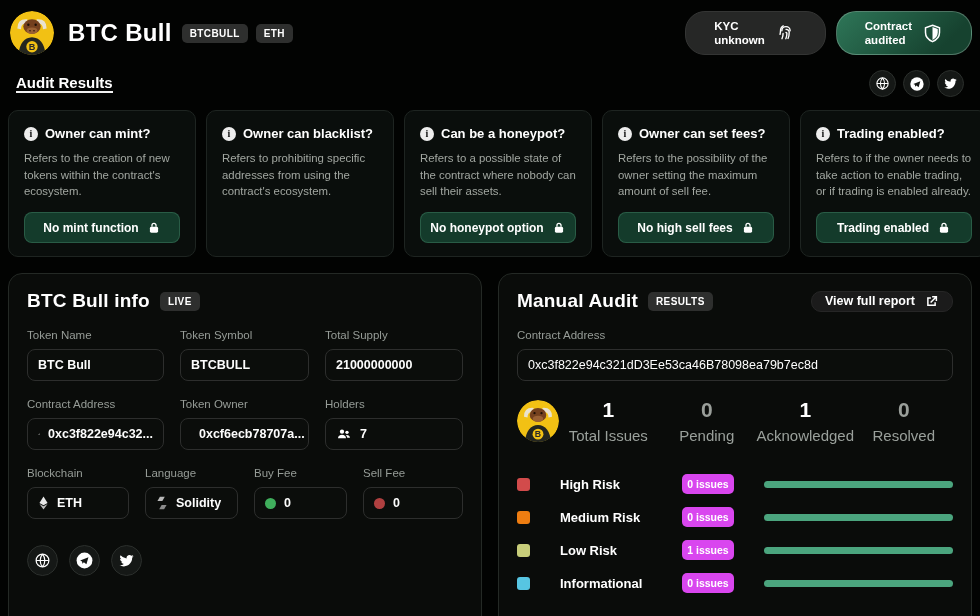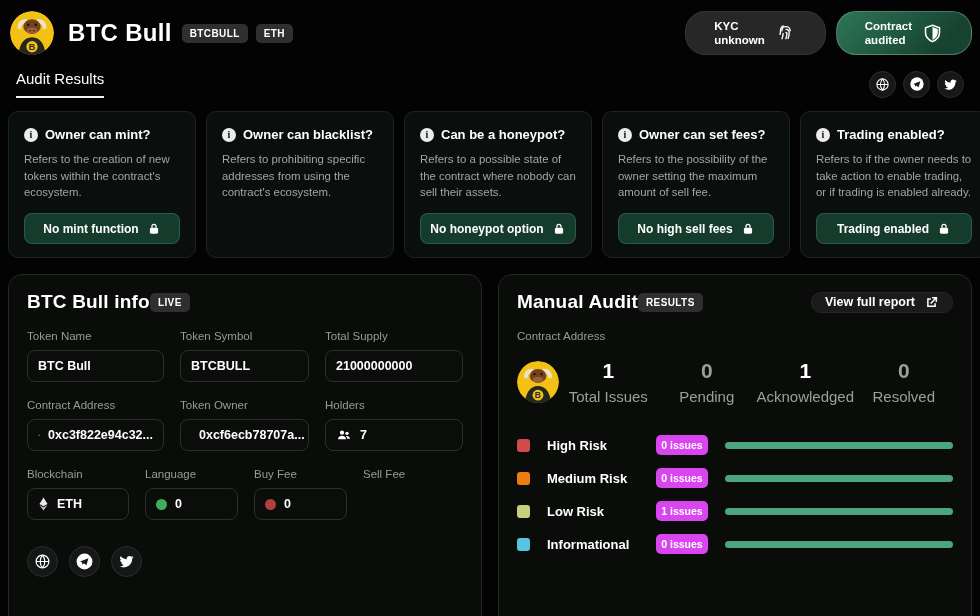--- a/index.html
+++ b/index.html
@@ -21,21 +21,21 @@
   .header-spacer { flex: 1; }
   .hdr-btn {
     display: flex; align-items: center; gap: 10px; border-radius: 20px;
     padding: 7px 28px; margin-left: 10px; height: 44px; cursor: pointer; border: 1px solid transparent;
   }
   .hdr-btn .two-line { font-size: 11.5px; font-weight: bold; line-height: 1.25; }
   .kyc-btn { background: #262726; border-color: #343534; }
   .audit-btn { background: linear-gradient(135deg,#2e7658 0%, #16422f 80%); border-color: #9fbfae66; }
   
   .tabrow { display: flex; align-items: center; padding: 6px 16px 0 16px; }
-  .tab-active { font-size: 15px; font-weight: normal; padding-bottom: 9px; border-bottom: 2px solid #f2f2f2; }
+  .tab-active { font-size: 15px; font-weight: bold; border-bottom: 2px solid #f2f2f2; }
   .tab-spacer { flex: 1; }
   .soc-circle {
     width: 27px; height: 27px; border-radius: 50%; background: #15181б;
     background: #151816; border: 1px solid #2b2f2c; display: flex; align-items: center;
     justify-content: center; margin-left: 7px; cursor: pointer;
   }
   
   .cards { display: flex; gap: 10px; margin: 13px 0 0 8px; width: 990px; }
   .card {
     width: 188px; min-width: 188px; height: 147px; background: #0a0e0c;
@@ -56,21 +56,21 @@
     font-size: 12px; font-weight: bold; color: #fff; cursor: pointer;
   }
   
   .panels { display: flex; gap: 16px; margin: 16px 8px 0 8px; }
   .panel {
     background: #0a0c0a; border: 1px solid #242925; border-radius: 14px;
     padding: 16px 18px; height: 360px;
   }
   .panel-left { width: 478px; }
   .panel-right { width: 478px; }
-  .panel-head { display: flex; align-items: center; }
+  .panel-head { display: flex; align-items: center; gap: 10px; }
   .panel-title { font-size: 19px; font-weight: bold; letter-spacing: .2px; }
   .flabel { font-size: 11.5px; color: #969c97; margin: 17px 0 8px 0; }
   .fgrid3 { display: grid; grid-template-columns: 137px 129px 1fr; column-gap: 16px; }
   .fgrid4 { display: grid; grid-template-columns: 102px 93px 93px 1fr; column-gap: 16px; }
   .fbox {
     height: 32px; background: #0b0d0b; border: 1px solid #2d2e2d; border-radius: 8px;
     display: flex; align-items: center; gap: 8px; padding: 0 10px;
     font-size: 12.5px; font-weight: bold; color: #fdfdfd; white-space: nowrap; overflow: hidden;
   }
   .dot { width: 11px; height: 11px; border-radius: 50%; }
@@ -84,21 +84,21 @@
     margin-left: auto; background: #1b1b1b; border: 1px solid #262626; border-radius: 10px;
     padding: 0 13px; height: 21px; display: flex; align-items: center; gap: 9px;
     font-size: 12.5px; font-weight: bold; cursor: pointer;
   }
   .stats { display: flex; align-items: center; margin-top: 17px; }
   .stat { flex: 1; text-align: center; }
   .stat-num { font-size: 21px; font-weight: bold; }
   .stat-num.dim { color: #9a9f9a; }
   .stat-label { font-size: 15px; color: #9aa09b; margin-top: 5px; }
   .risks { margin-top: 30px; }
-  .risk-row { display: grid; grid-template-columns: 13px 92px 52px 1fr; column-gap: 17px; align-items: center; margin-bottom: 13px; height: 20px; }
+  .risk-row { display: grid; grid-template-columns: 13px 92px 52px 1fr; column-gap: 30px; align-items: center; margin-bottom: 13px; height: 20px; }
   .risk-sq { width: 13px; height: 13px; border-radius: 3px; }
   .risk-label { font-size: 13px; font-weight: bold; }
   .risk-badge { background: #d946ef; border-radius: 5px; font-size: 10.5px; font-weight: bold; text-align: center; padding: 4px 2px; }
   .risk-bar { height: 7px; border-radius: 4px; background: #4ba57e; }
   svg { display: block; }
 </style>
 </head>
 <body>
 
 <div class="header">
@@ -298,20 +298,27 @@
       <div class="flabel">Buy Fee</div>
       <div class="flabel">Sell Fee</div>
       <div class="fbox">
         <svg width="11" height="14" viewBox="0 0 16 24">
           <path d="M8 1l7 11-7 4-7-4z" fill="#e8e8e8"></path>
             <path d="M8 17.6l7-4L8 23l-7-9.4z" fill="#bdbdbd"></path>
         </svg>
         <span>ETH</span>
       </div>
       <div class="fbox">
+        <svg width="12" height="14" viewBox="0 0 16 20">
+          <path d="M5 1h7l-3.5 6H1.5z" fill="#d8d8d8" opacity=".85"></path>
+          <path d="M11 19H4l3.5-6h7z" fill="#9a9a9a" opacity=".9"></path>
+        </svg>
+        <span>Solidity</span>
+      </div>
+      <div class="fbox">
         <span class="dot" style="background: rgb(63, 174, 92);"></span>
         <span>0</span>
       </div>
       <div class="fbox">
         <span class="dot" style="background: rgb(176, 64, 64);"></span>
         <span>0</span>
       </div>
     </div>
 
     <div class="socials">
@@ -342,20 +349,23 @@
       <div class="report-btn">
         <span>View full report</span>
         <svg width="15" height="15" viewBox="0 0 24 24" fill="#fff">
           <path d="M5 5h6v2.4H7.4v9.2h9.2V13H19v6H5z"></path>
             <path d="M13 3h8v8h-2.4V7.1l-7.2 7.2-1.7-1.7 7.2-7.2H13z"></path>
         </svg>
       </div>
     </div>
 
     <div class="flabel">Contract Address</div>
+    <div class="fbox" style="font-weight:normal;font-size:12.5px;">
+      <span>0xc3f822e94c321dD3Ee53ca46B78098ea79b7ec8d</span>
+    </div>
 
     <div class="stats">
       <svg width="42" height="42" viewBox="0 0 48 48" style="border-radius:50%;flex:0 0 auto;">
         <circle cx="24" cy="24" r="24" fill="#f2c114"></circle>
         <path d="M8 19 Q8 8 19 9 L18 14 Q12 13 12 20 Z" fill="#e9e2cf"></path>
         <path d="M40 19 Q40 8 29 9 L30 14 Q36 13 36 20 Z" fill="#e9e2cf"></path>
         <ellipse cx="24" cy="17" rx="9.5" ry="8" fill="#74401e"></ellipse>
         <circle cx="20" cy="15" r="1.3" fill="#1c0f06"></circle>
           <circle cx="28" cy="15" r="1.3" fill="#1c0f06"></circle>
         <ellipse cx="24" cy="21.5" rx="6" ry="3.6" fill="#9a6134"></ellipse>

